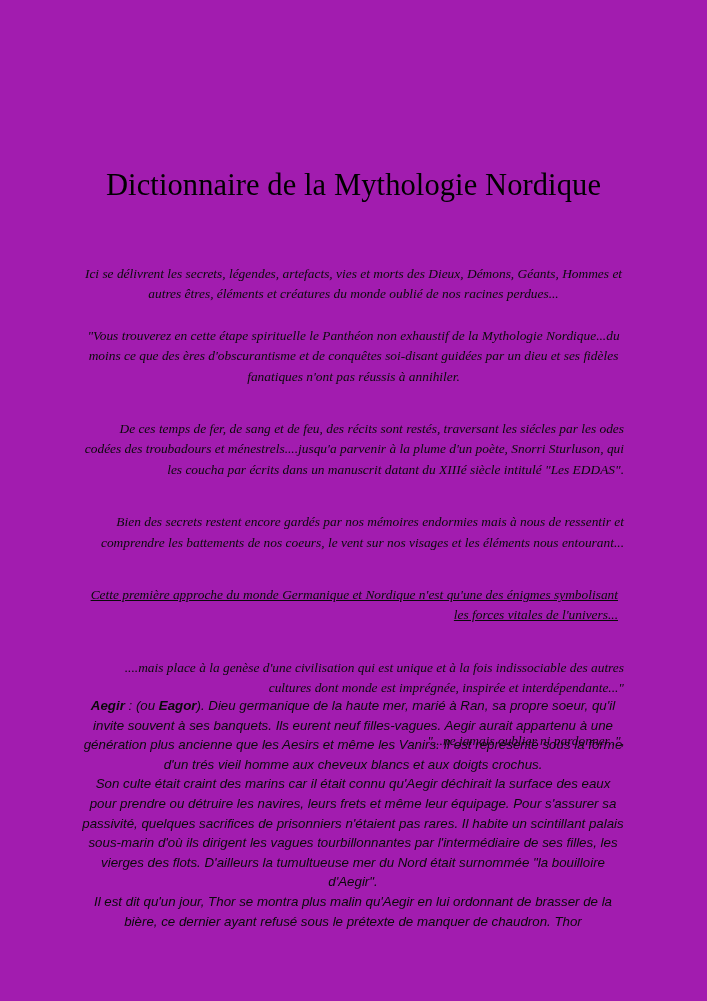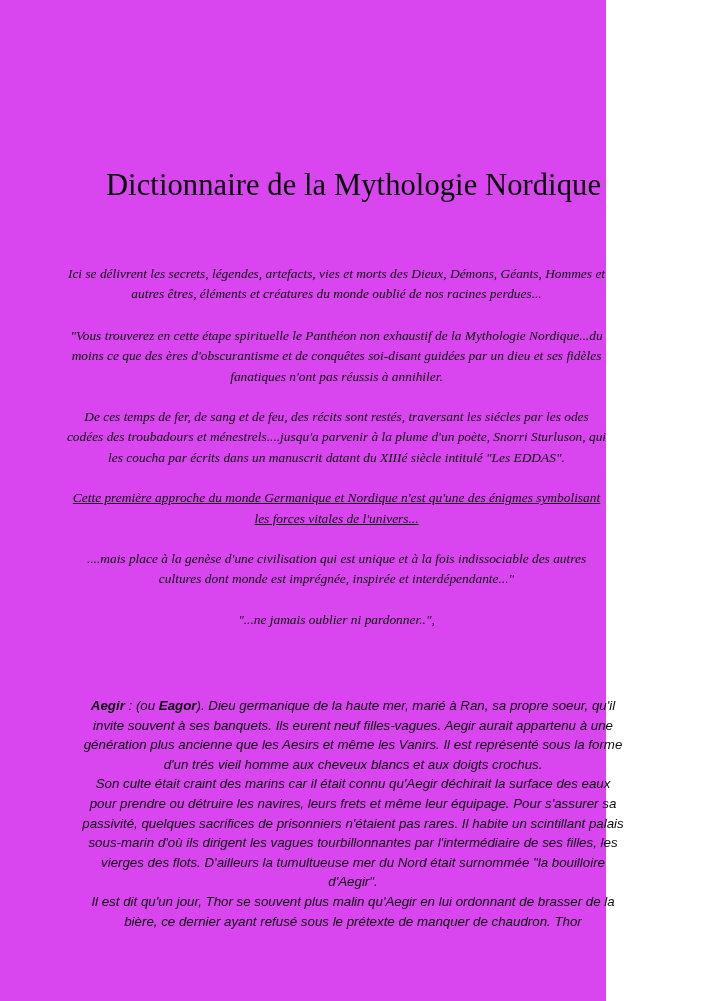--- a/index.html
+++ b/index.html
@@ -12,23 +12,23 @@
     width: 707px;
     height: 1001px;
     overflow: hidden;
     font-family: "Liberation Serif", "DejaVu Serif", serif;
     color: #000000;
     -webkit-font-smoothing: antialiased;
   }
 
   .page {
     position: relative;
-    width: 606px;
+    width: 707px;
     height: 1001px;
-    background: #d946ef;
+    background: #a21caf;
     box-sizing: border-box;
   }
 
   
   .doc-title {
     position: absolute;
     top: 146px;
     left: 0;
     width: 707px;
     text-align: center;
@@ -37,34 +37,34 @@
     font-size: 30.5px;
     line-height: 38px;
     letter-spacing: 0.1px;
     color: #000000;
   }
 
   
   .preface {
     position: absolute;
     top: 264px;
-    left: 66px;
+    left: 83px;
     width: 541px;
   }
   .preface p {
     margin: 0;
     text-align: center;
     font-family: "Liberation Serif", "DejaVu Serif", serif;
     font-style: italic;
     font-size: 13.4px;
     line-height: 20.4px;
     color: #0a0a0a;
   }
   .preface p.gap-lg   { margin-top: 21px; }
-  .preface p.gap-md   { margin-top: 20px; }
+  .preface p.gap-md   { margin-top: 32px; text-align: right; }
   .preface p.narrow   { padding: 0 6px; text-decoration: underline; }
 
   
   .entry {
     position: absolute;
     top: 696px;
     left: 82px;
     width: 542px;
   }
   .entry p {
@@ -89,29 +89,30 @@
 
   <h1 class="doc-title">Dictionnaire de la Mythologie Nordique</h1>
 
   <div class="preface">
     <p>Ici se délivrent les secrets, légendes, artefacts, vies et morts des Dieux, Démons, Géants, Hommes et autres êtres, éléments et créatures du monde oublié de nos racines perdues...</p>
 
     <p class="gap-lg">"Vous trouverez en cette étape spirituelle le Panthéon non exhaustif de la Mythologie Nordique...du moins ce que des ères d'obscurantisme et de conquêtes soi-disant guidées par un dieu et ses fidèles fanatiques n'ont pas réussis à annihiler.</p>
 
     <p class="gap-md">De ces temps de fer, de sang et de feu, des récits sont restés, traversant les siécles par les odes codées des troubadours et ménestrels....jusqu'a parvenir à la plume d'un poète, Snorri Sturluson, qui les coucha par écrits dans un manuscrit datant du XIIIé siècle intitulé "Les EDDAS".</p>
 
+    <p class="gap-md">Bien des secrets restent encore gardés par nos mémoires endormies mais à nous de ressentir et comprendre les battements de nos coeurs, le vent sur nos visages et les éléments nous entourant...</p>
 
     <p class="gap-md narrow">Cette première approche du monde Germanique et Nordique n'est qu'une des énigmes symbolisant les forces vitales de l'univers...</p>
 
     <p class="gap-md">....mais place à la genèse d'une civilisation qui est unique et à la fois indissociable des autres cultures dont monde est imprégnée, inspirée et interdépendante..."</p>
 
     <p class="gap-md">"...ne jamais oublier ni pardonner..",</p>
   </div>
 
   <div class="entry">
     <p><span class="hw">Aegir</span><span> : (ou </span><span class="hw">Eagor</span><span>). Dieu germanique de la haute mer, marié à Ran, sa propre soeur, qu'il invite souvent à ses banquets. Ils eurent neuf filles-vagues. Aegir aurait appartenu à une génération plus ancienne que les Aesirs et même les Vanirs. Il est représenté sous la forme d'un trés vieil homme aux cheveux blancs et aux doigts crochus.</span></p>
 
     <p>Son culte était craint des marins car il était connu qu'Aegir déchirait la surface des eaux pour prendre ou détruire les navires, leurs frets et même leur équipage. Pour s'assurer sa passivité, quelques sacrifices de prisonniers n'étaient pas rares. Il habite un scintillant palais sous-marin d'où ils dirigent les vagues tourbillonnantes par l'intermédiaire de ses filles, les vierges des flots. D'ailleurs la tumultueuse mer du Nord était surnommée "la bouilloire d'Aegir".</p>
 
-    <p>Il est dit qu'un jour, Thor se souvent plus malin qu'Aegir en lui ordonnant de brasser de la bière, ce dernier ayant refusé sous le prétexte de manquer de chaudron. Thor</p>
+    <p>Il est dit qu'un jour, Thor se montra plus malin qu'Aegir en lui ordonnant de brasser de la bière, ce dernier ayant refusé sous le prétexte de manquer de chaudron. Thor</p>
   </div>
 
 </div>
 
 </body></html>

